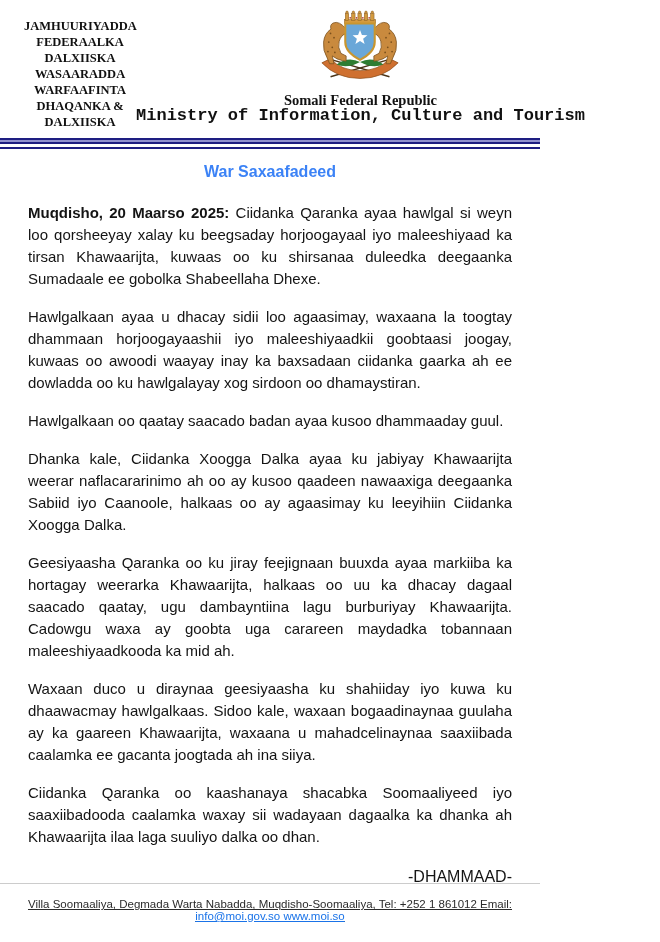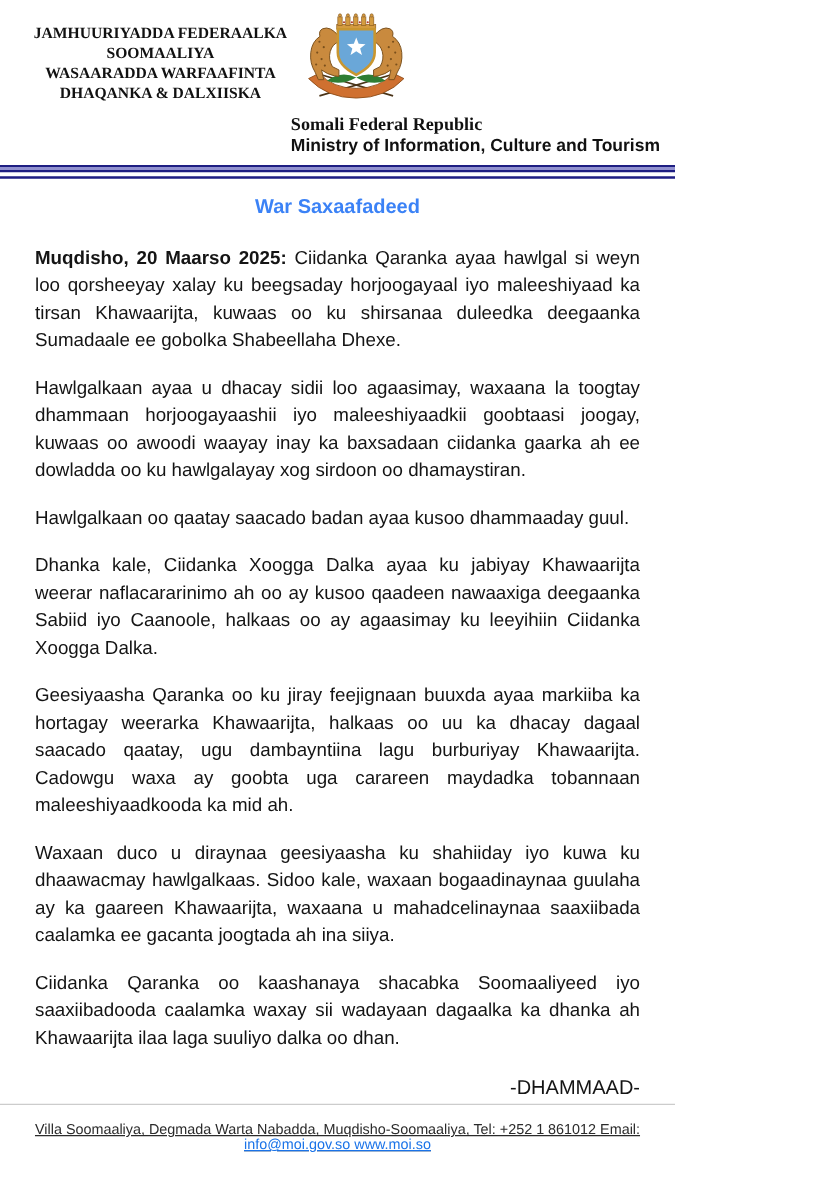--- a/index.html
+++ b/index.html
@@ -14,31 +14,31 @@
   .header {
     display:flex; justify-content:space-between; align-items:flex-start;
     padding:12px 12px 0 24px;
   }
   .header-left {
     width:220px; text-align:center; padding-top:6px;
     font-family:"Liberation Serif", serif; font-weight:bold;
     font-size:12.5px; line-height:16px; color:#111;
   }
   .header-center {
-    flex:0 0 auto; display:flex; flex-direction:column; 
+    flex:0 0 auto; display:flex; flex-direction:column; align-items:center;
     margin-top:-4px;
   }
   .emblem svg { width:104px; height:82px; display:block; }
   .center-line1 {
     font-family:"Liberation Serif", serif; font-weight:bold;
     font-size:14.5px; line-height:16px; margin-top:2px; color:#111;
   }
   .center-line2 {
-    font-family:Liberation Sans, sans-serif; font-weight:bold;
-    font-size:14px; line-height:16px; color:#111;
+    font-family:Liberation Mono, monospace; font-weight:bold;
+    font-size:17px; line-height:16px; color:#111;
   }
   .header-right {
     width:196px; text-align:center; direction:rtl; padding-top:10px;
     font-weight:bold; font-size:14px; line-height:23px; color:#111;
     font-family:"DejaVu Sans", sans-serif;
   }
 
   
   .divider { margin-top:8px; }
   .divider .band {
@@ -78,21 +78,21 @@
 </style>
 </head>
 <body>
 
 <div class="page">
 
   <div class="header">
 
     <div class="header-left">
       <div>JAMHUURIYADDA FEDERAALKA</div>
-      <div>SOOMAALIYA</div>
+      <div>DALXIISKA</div>
       <div>WASAARADDA WARFAAFINTA</div>
       <div>DHAQANKA &amp; DALXIISKA</div>
     </div>
 
     <div class="header-center">
       <div class="emblem">
         <svg viewBox="0 0 120 92" xmlns="http://www.w3.org/2000/svg">
 
           <g stroke="#4a3418" stroke-width="1.6">
             <line x1="26" y1="78" x2="94" y2="58"></line>

